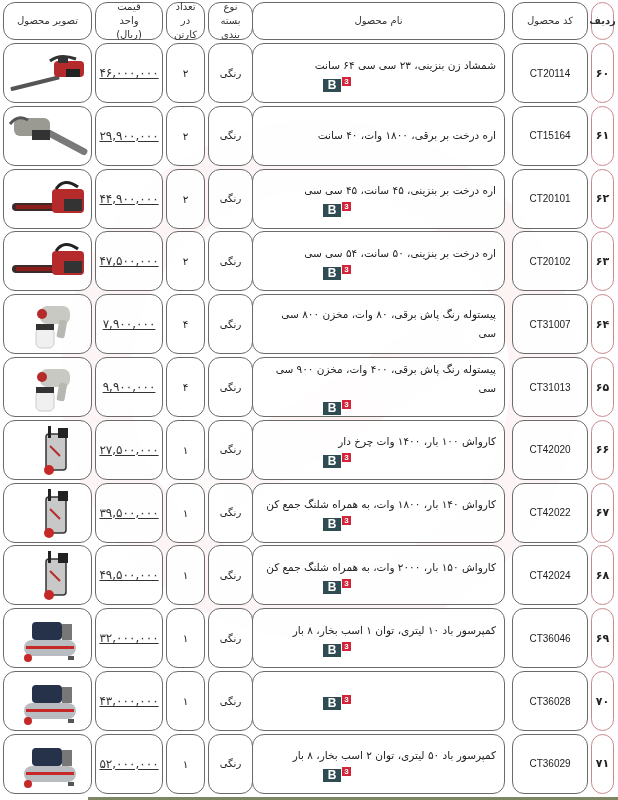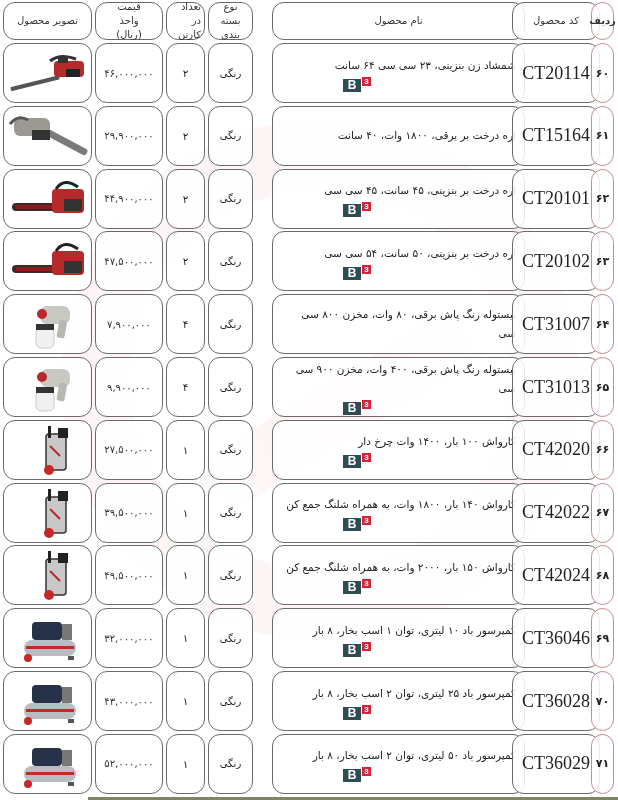--- a/index.html
+++ b/index.html
@@ -26,31 +26,31 @@
     background: rgba(255,255,255,0.85);
     display: flex; align-items: center; justify-content: center;
     text-align: center; direction: rtl;
   }
   .cell.idx { border-color: #c98a8e; font-weight: bold; }
 
   .hdr .cell { font-size: 10px; line-height: 14px; color: #333; }
 
   .c-img   { left: 3px;   width: 89px; }
   .c-price { left: 95px;  width: 68px; }
-  .c-count { left: 166px; width: 39px; text-align: right; }
+  .c-count { left: 166px; width: 39px; }
   .c-pack  { left: 208px; width: 45px; }
-  .c-name  { left: 272px; width: 253px; }
-  .c-code  { left: 512px; width: 88px; }
+  .c-name  { left: 252px; width: 253px; }
+  .c-code  { left: 512px; width: 76px; }
   .c-idx   { left: 591px; width: 23px; }
 
   .data .cell { font-size: 10.5px; }
-  .data .c-price { font-size: 10px; letter-spacing: 0.2px; color: #333; }
+  .data .c-price { font-size: 12px; letter-spacing: 0.2px; color: #333; text-decoration: underline; }
   .data .c-count { font-size: 10.5px; }
   .data .c-pack { font-size: 10px; }
-  .data .c-code { font-family: Liberation Serif, serif; font-size: 18px; direction: ltr; color: #222; }
+  .data .c-code { font-family: Liberation Sans, sans-serif; font-size: 10px; direction: ltr; color: #222; }
   .data .c-idx { font-size: 11px; }
 
   .c-name.data-name-cell {
     flex-direction: column; align-items: flex-end; justify-content: center;
     padding: 4px 8px 4px 8px;
   }
   .name-text { font-size: 10.5px; line-height: 19px; text-align: right; width: 100%; direction: rtl; }
   .logo-wrap { width: 100%; display: flex; justify-content: flex-start; direction: ltr; padding-left: 62px; margin-top: 2px; }
 
   .b3 { display: inline-flex; align-items: flex-start; height: 14px; }
@@ -327,21 +327,20 @@
             <rect x="26" y="10" width="30" height="18" rx="4" fill="#26324a"></rect>
             <rect x="56" y="12" width="10" height="16" fill="#777"></rect>
             <circle cx="22" cy="46" r="4" fill="#c62828"></circle>
             <rect x="62" y="44" width="6" height="4" fill="#555"></rect>
           </svg></div>
     </div>
     <div class="cell c-price" data-name="price-cell">۴۳,۰۰۰,۰۰۰</div>
     <div class="cell c-count" data-name="count-cell">۱</div>
     <div class="cell c-pack" data-name="package-cell">رنگی</div>
     <div class="cell c-name data-name-cell" data-name="product-name-cell">
-      <div class="name-text" data-name="product-name">کمپرسور باد ۲۵ لیتری، توان ۲ اسب بخار، ۸ بار</div>
       <div class="logo-wrap" data-name="brand-logo-wrap">
         <span class="b3" data-name="b3-logo-icon">
           <span class="b" data-name="b3-logo-letter">B</span>
           <span class="three" data-name="b3-logo-superscript">3</span>
         </span>
       </div>
     </div>
     <div class="cell c-code" data-name="product-code-cell">CT36028</div>
     <div class="cell c-idx idx" data-name="row-index-cell">۷۰</div>
   </div>

